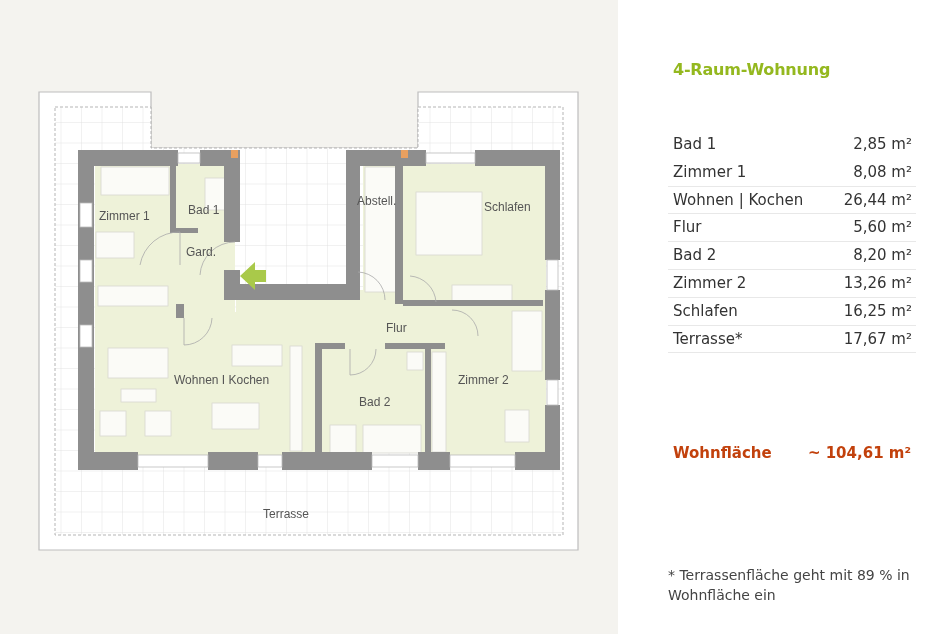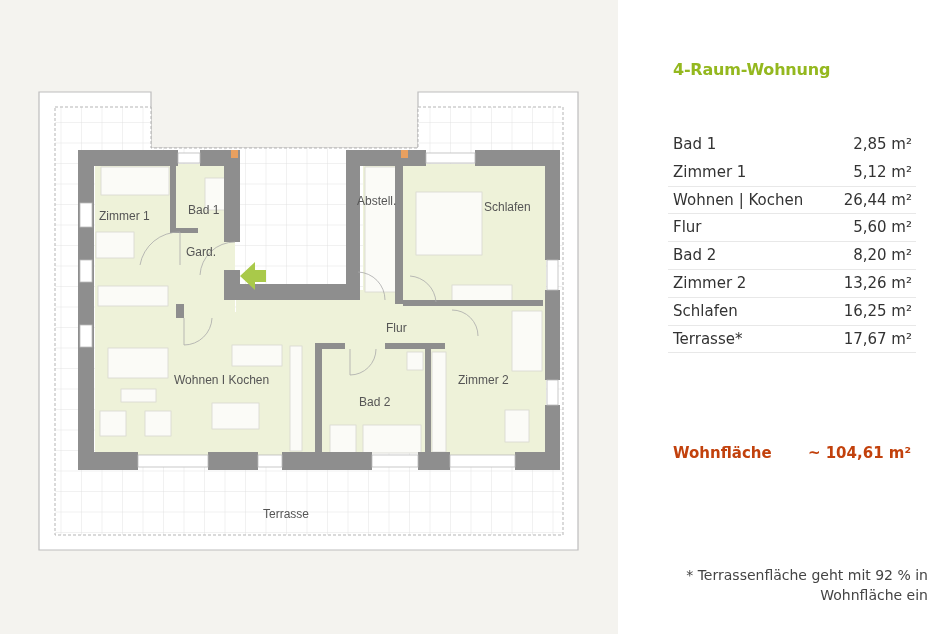--- a/index.html
+++ b/index.html
@@ -1,19 +1,19 @@
 <!DOCTYPE html>
 <html><head>
 <meta charset="utf-8">
 <style>
   html,body{margin:0;padding:0;}
   body{width:951px;height:634px;position:relative;overflow:hidden;background:#ffffff;font-family:"DejaVu Sans",sans-serif;}
   .plan-panel{position:absolute;left:0;top:0;width:618px;height:634px;background:#f4f3ef;}
   .plan-panel svg{position:absolute;left:0;top:0;}
-  .info-panel{position:absolute;left:618px;top:0;width:333px;height:634px;background:#ffffff;text-align:right;}
+  .info-panel{position:absolute;left:618px;top:0;width:333px;height:634px;background:#ffffff;}
   .title{position:absolute;left:55px;top:60px;font-size:16px;font-weight:bold;color:#94b81f;letter-spacing:-0.2px;}
   .room-table{position:absolute;left:50px;top:131px;width:248px;}
   .room-row{display:flex;justify-content:space-between;height:27.8px;line-height:27px;font-size:15px;color:#333333;border-bottom:1px solid #e8e8e8;padding:0 4px 0 5px;box-sizing:border-box;}
   .room-row:first-child{border-bottom:none;}
   .total{position:absolute;left:55px;top:444px;width:238px;display:flex;justify-content:space-between;font-size:15px;font-weight:bold;color:#c2410c;}
   .footnote{position:absolute;left:50px;top:565px;width:260px;font-size:14px;line-height:20px;color:#444444;}
   .lbl{font-family:"Liberation Sans",sans-serif;font-size:12px;fill:#555555;}
 </style>
 </head>
 <body>
@@ -139,21 +139,21 @@
 
 <div class="info-panel">
   <div class="title">4-Raum-Wohnung</div>
   <div class="room-table">
     <div class="room-row">
         <span>Bad 1</span>
         <span>2,85 m²</span>
       </div>
     <div class="room-row">
         <span>Zimmer 1</span>
-        <span>5,12 m²</span>
+        <span>8,08 m²</span>
       </div>
     <div class="room-row">
         <span>Wohnen | Kochen</span>
         <span>26,44 m²</span>
       </div>
     <div class="room-row">
         <span>Flur</span>
         <span>5,60 m²</span>
       </div>
     <div class="room-row">
@@ -170,14 +170,14 @@
       </div>
     <div class="room-row">
         <span>Terrasse*</span>
         <span>17,67 m²</span>
       </div>
   </div>
   <div class="total">
     <span>Wohnfläche</span>
     <span>~ 104,61 m²</span>
   </div>
-  <div class="footnote">* Terrassenfläche geht mit 92 % in Wohnfläche ein</div>
+  <div class="footnote">* Terrassenfläche geht mit 89 % in Wohnfläche ein</div>
 </div>
 
 </body></html>

